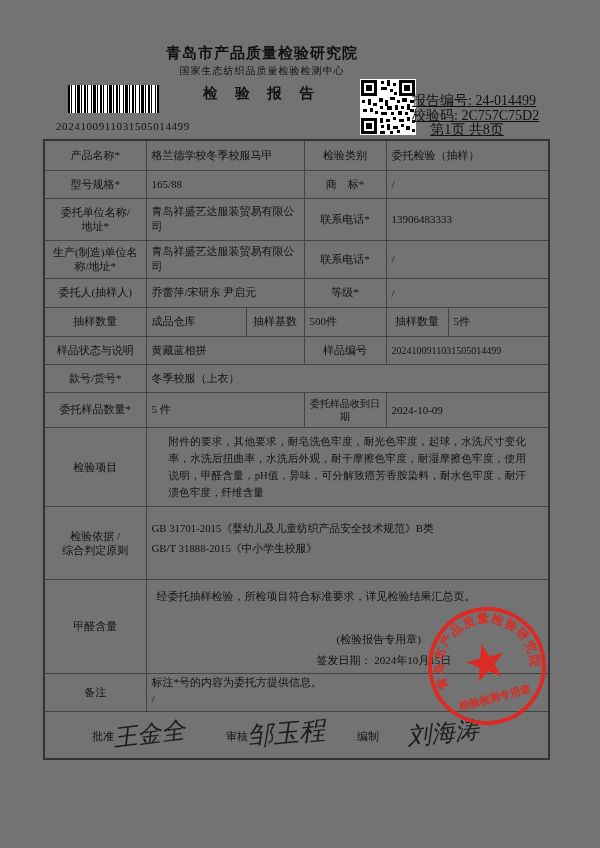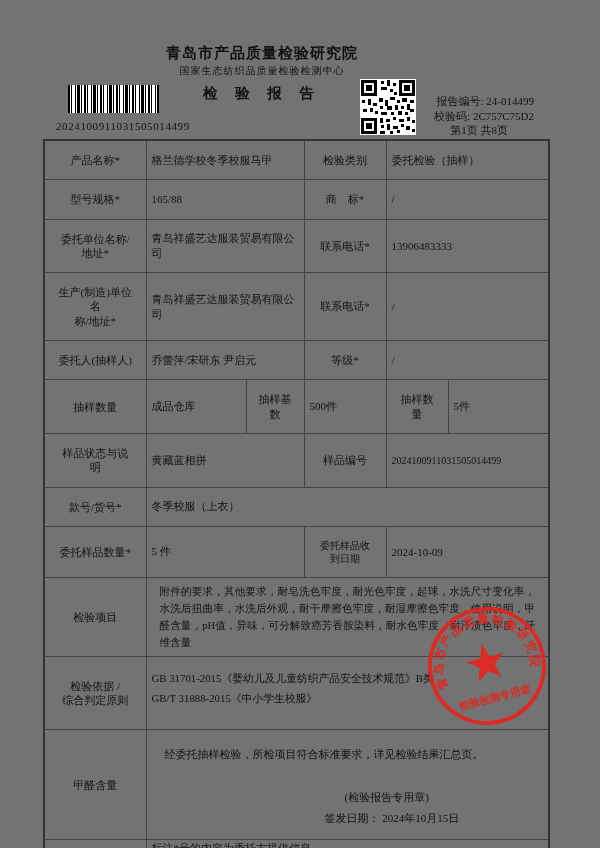--- a/index.html
+++ b/index.html
@@ -14,32 +14,32 @@
   .rpt-title{position:absolute;left:0;top:84px;width:524px;text-align:center;
     font-size:14.5px;font-weight:bold;letter-spacing:7px;}
   .barcode{position:absolute;left:68px;top:85px;width:91px;height:28px;
     background:repeating-linear-gradient(90deg,
       #000 0,#000 2px,#fff 2px,#fff 3px,#000 3px,#000 4px,#fff 4px,#fff 7px,
       #000 7px,#000 8px,#fff 8px,#fff 9px,#000 9px,#000 12px,#fff 12px,#fff 13px,
       #000 13px,#000 14px,#fff 14px,#fff 16px);}
   .barcode-num{position:absolute;left:56px;top:120px;font-size:11px;letter-spacing:0.6px;
     font-family:"Liberation Serif","DejaVu Serif",serif;}
   .qr{position:absolute;left:360px;top:79px;width:56px;height:56px;}
-  .hdr-right{position:absolute;left:424px;top:94px;width:110px;font-size:11px;line-height:14.5px;}
+  .hdr-right{position:absolute;left:412px;top:94px;width:110px;font-size:14px;line-height:14.5px;text-decoration:underline;}
   .hdr-right .rline{text-align:right;white-space:nowrap;}
   .hdr-right .cline{text-align:center;}
   
   table.rpt{position:absolute;left:43px;top:139px;width:505px;border-collapse:collapse;
     table-layout:fixed;border:2px solid #333;}
-  td{border:1px solid #444;font-size:11px;color:#111;padding:12px;overflow:hidden;}
+  td{border:1px solid #444;font-size:11px;color:#111;padding:4px;overflow:hidden;}
   td.lbl{text-align:center;vertical-align:middle;line-height:1.3;}
   td.val{text-align:left;vertical-align:middle;padding:2px 5px;}
   td.val-c{text-align:center;vertical-align:middle;}
   .small{font-size:10px;}
-  .items-cell{vertical-align:top;padding:5px 13px;line-height:1.62;font-size:10.6px;text-align:justify;}
+  .items-cell{vertical-align:top;padding:5px 22px;line-height:1.62;font-size:10.6px;text-align:justify;}
   .basis-cell{vertical-align:top;padding:12px 5px 0 5px;line-height:1.8;font-size:10.8px;}
   .conc-wrap{position:relative;height:85px;font-size:11px;}
   .conc-line{position:absolute;left:6px;top:5px;white-space:nowrap;}
   .seal-note{position:absolute;left:186px;top:48px;}
   .issue-date{position:absolute;left:166px;top:69px;}
   .remark-cell{vertical-align:top;padding:0 5px;line-height:1.55;}
   .sig-wrap{position:relative;height:38px;}
   .sig-label{position:absolute;top:13px;font-size:11px;}
   .sig{position:absolute;font-size:24px;font-style:italic;color:#1c1c1c;white-space:nowrap;
     font-family:"DejaVu Serif","Liberation Serif",serif;}

